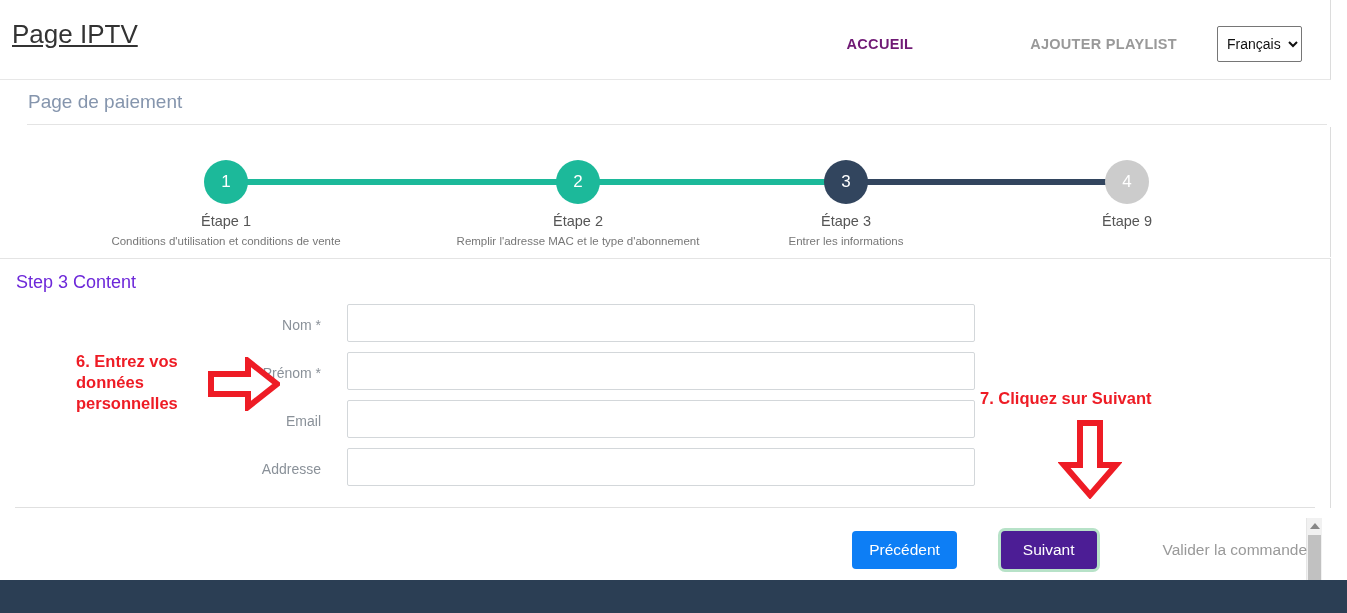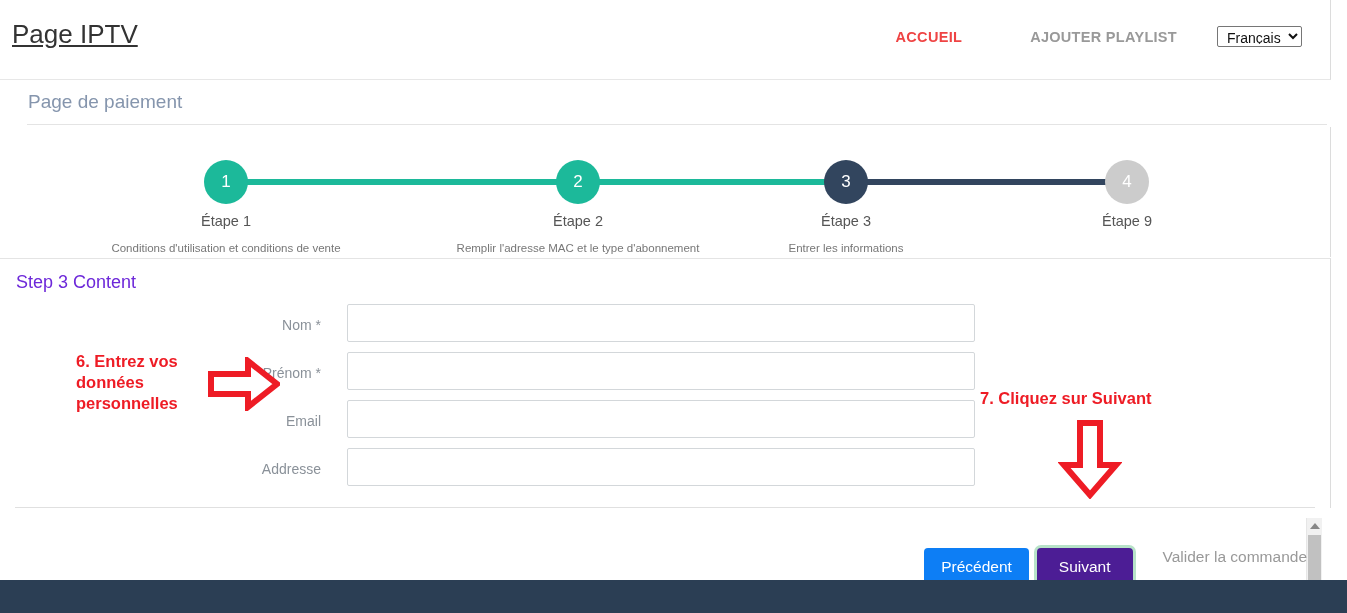--- a/index.html
+++ b/index.html
@@ -41,32 +41,32 @@
     align-items: center;
     gap: 0px;
   }
   .nav-link {
     font-size: 14.5px;
     font-weight: bold;
     letter-spacing: 0.3px;
     text-decoration: none;
     white-space: nowrap;
   }
-  .nav-link.active { color: #ef4444; margin-right: 68px; }
+  .nav-link.active { color: #701a75; margin-right: 117px; }
   .nav-link.muted  { color: #999999; margin-right: 40px; }
 
   .lang-select {
     font-family: "Liberation Sans", sans-serif;
     font-size: 14px;
     color: #111111;
     background: #ffffff;
     border: 1px solid #767676;
     border-radius: 2px;
     padding: 2px 4px 2px 5px;
-    height: 21px;
+    height: 36px;
     box-sizing: border-box;
   }
 
   
   .page-title-wrap {
     position: absolute;
     left: 12px; top: 80px;
     width: 1331px;
     height: 46px;
     border-right: 1px solid #dcdcdc;
@@ -126,21 +126,21 @@
   }
   .circle.done   { background: #1cb99a; }
   .circle.active { background: #32455e; }
   .circle.todo   { background: #cccccc; }
   .step-label {
     margin-top: 9px;
     font-size: 14.5px;
     color: #555555;
   }
   .step-desc {
-    margin-top: 12px;
+    margin-top: 5px;
     font-size: 11.5px;
     color: #777777;
     line-height: 14px;
     white-space: nowrap;
   }
 
   
   .content-panel {
     position: absolute;
     left: 0; top: 258px;
@@ -255,22 +255,24 @@
   
   .action-rule {
     position: absolute;
     left: 15px; top: 507px;
     width: 1300px;
     height: 1px;
     background: #e0e0e0;
   }
   .actions {
     position: absolute;
-    right: 40px; top: 548px;
+    right: 40px; top: 531px;
     display: flex;
+    align-items: center;
+    gap: 36px;
   }
   .btn {
     font-family: "Liberation Sans", sans-serif;
     font-size: 15.5px;
     border: none;
     border-radius: 4px;
     padding: 0 17px;
     height: 38px;
     cursor: pointer;
     color: #ffffff;

